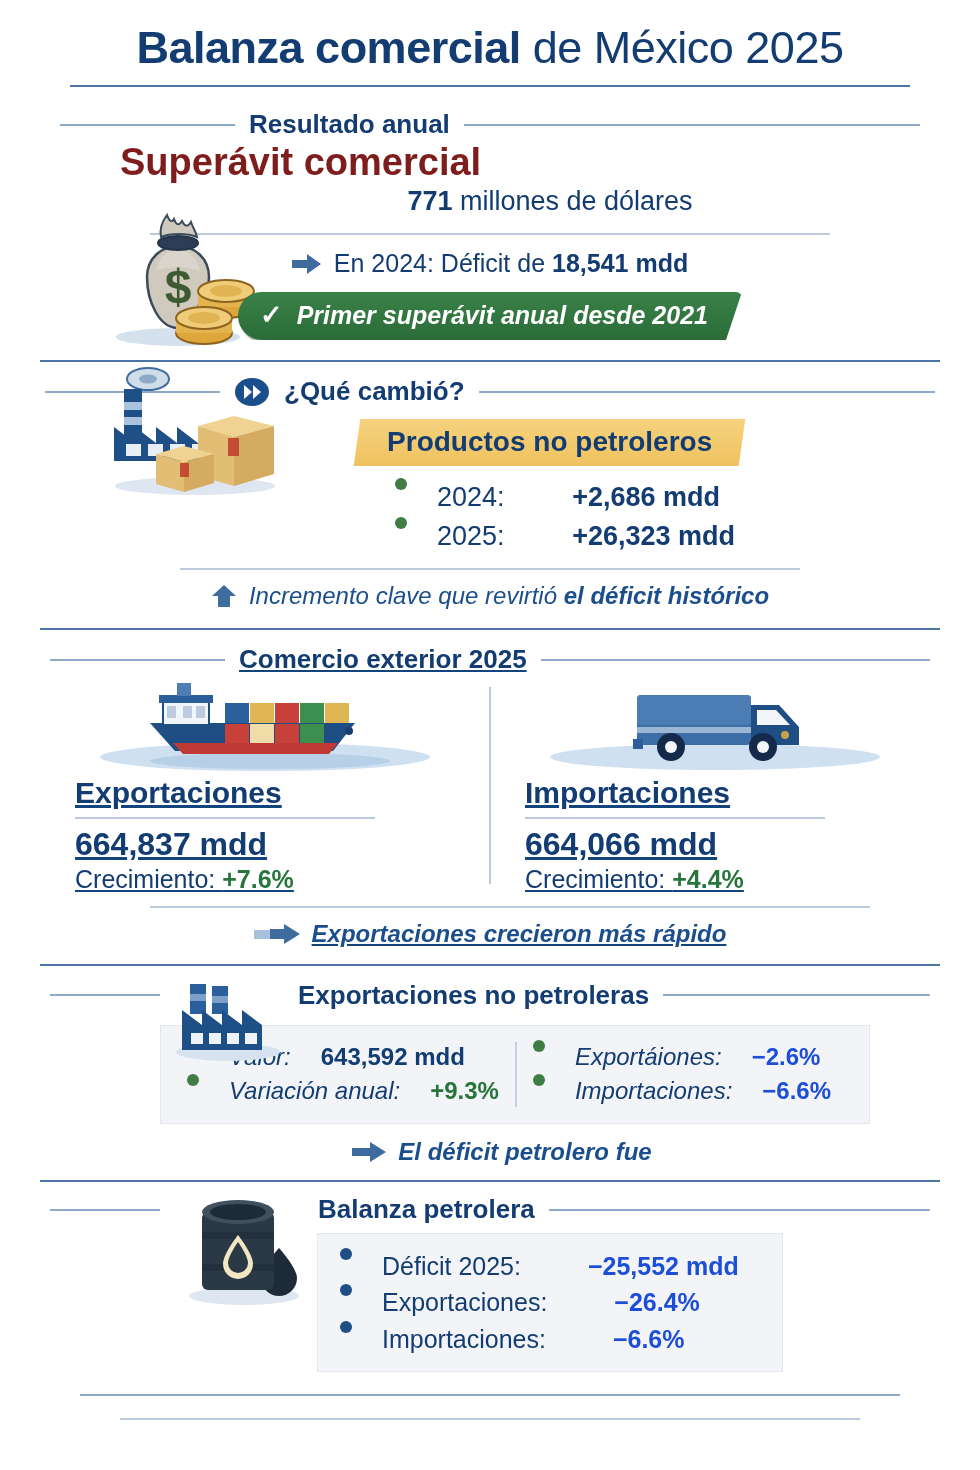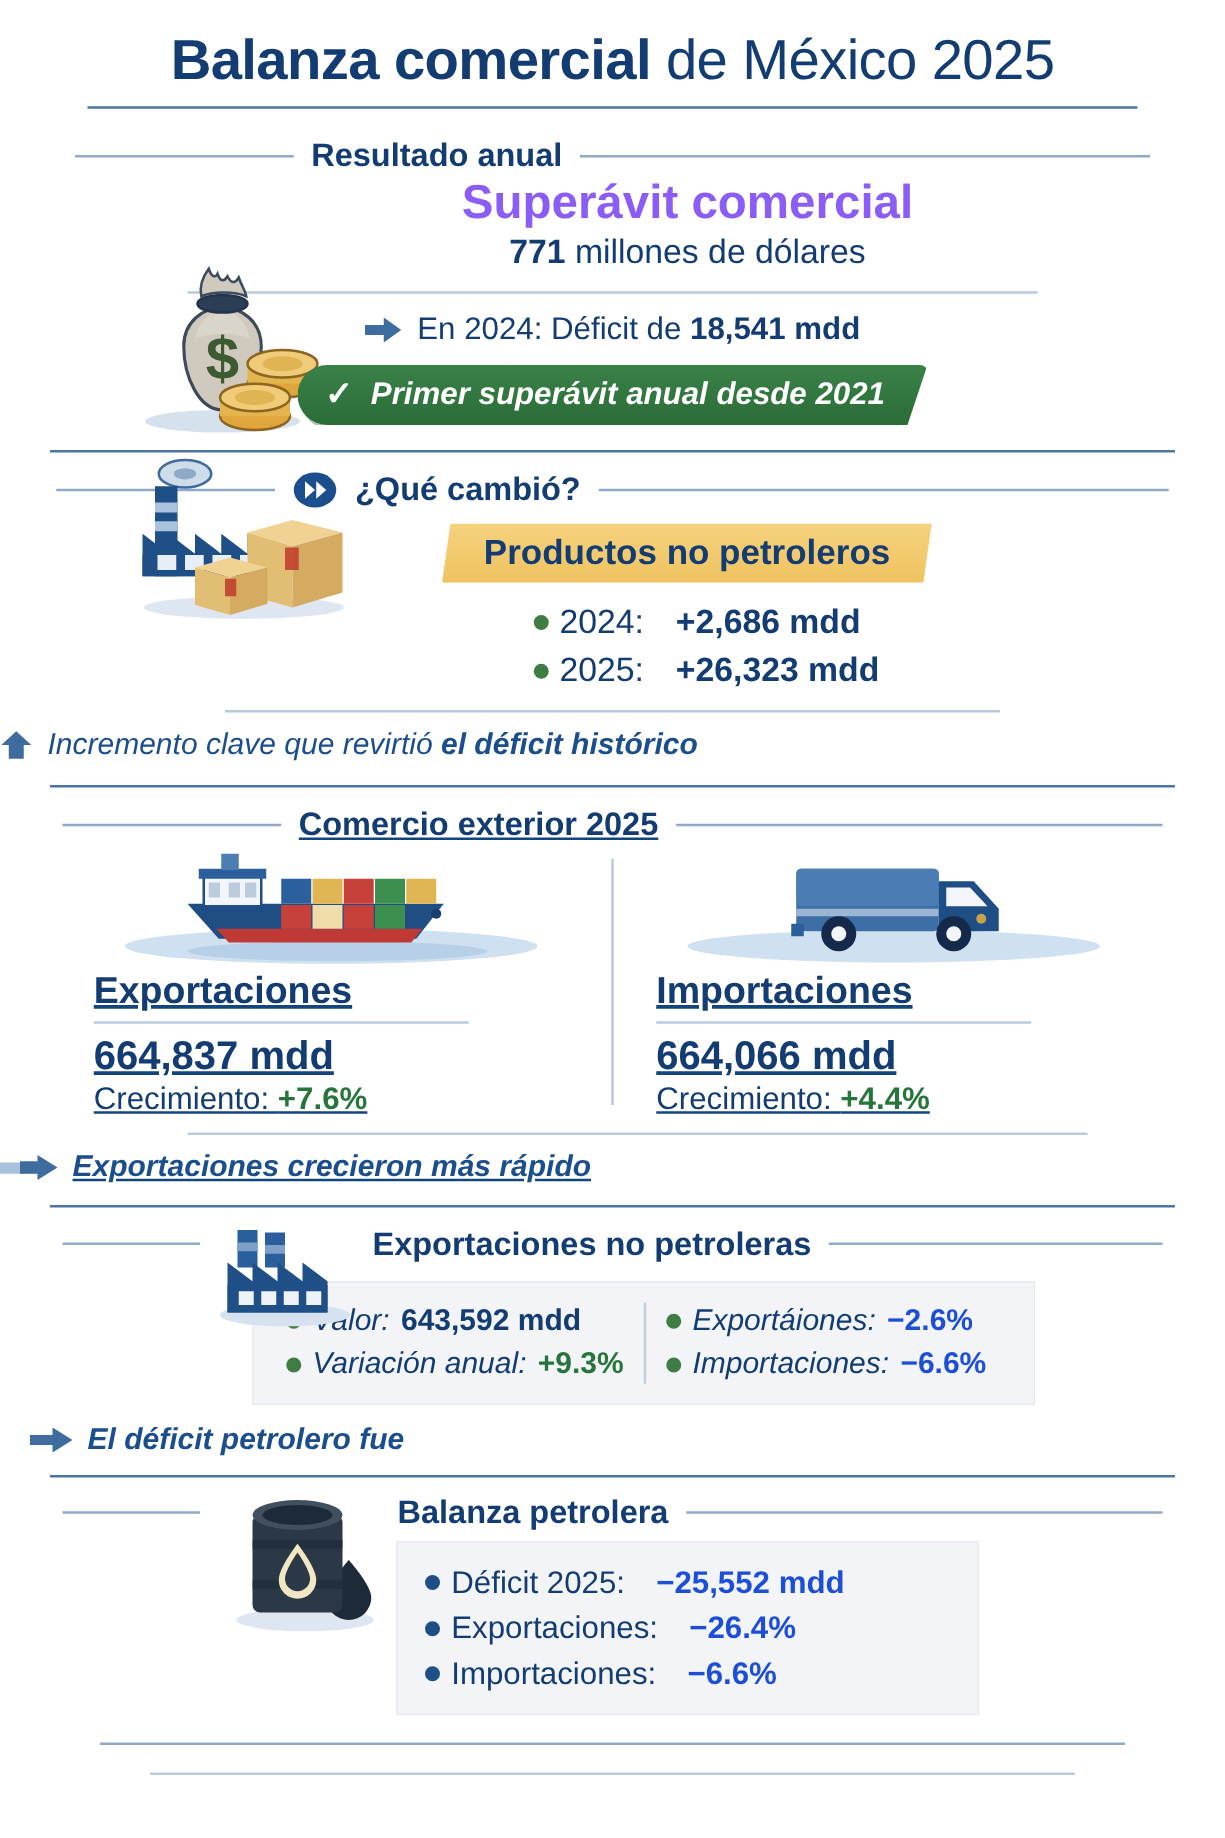--- a/index.html
+++ b/index.html
@@ -31,21 +31,21 @@
   }
   .title .light{font-weight:400;}
 
   
   .sec{position:relative;}
   .sec1{padding-top:6px;}
   .kicker{
     font-size:26px;font-weight:700;color:#123c72;white-space:nowrap;
   }
   .big-green{
-    text-align:center;font-size:38px;font-weight:700;color:#8b5cf6;
+    font-size:38px;font-weight:700;color:#7f1d1d;
     line-height:1.1;margin-top:2px;
   }
   .sub-blue{
     text-align:center;font-size:27px;color:#123c72;line-height:1.15;margin-top:2px;
   }
   .sub-blue b{font-weight:700;}
 
   .row-note{
     display:flex;align-items:center;justify-content:center;gap:12px;
     font-size:25px;color:#123c72;
@@ -70,36 +70,36 @@
     display:inline-block;background:linear-gradient(180deg,#f6d27e 0%,#efc25f 100%);
     color:#123c72;font-size:28px;font-weight:700;
     padding:7px 30px 8px 30px;
     transform:skewX(-8deg);
   }
   .banner-yellow span{display:inline-block;transform:skewX(8deg);}
 
   
   .bullets{list-style:none;margin:0;padding:0;}
   .bullets li{
-    display:flex;align-items:center;gap:9px;
+    display:flex;align-items:flex-start;gap:30px;
     font-size:27px;color:#123c72;line-height:1.45;
   }
   .dot{width:12px;height:12px;border-radius:50%;background:#3f7d45;flex:0 0 auto;}
   .dot.blue{background:#1d4f86;}
   .bullets li b{font-weight:700;}
 
   
   .arrow{
     width:30px;height:20px;flex:0 0 auto;display:block;
   }
   .up-arrow{width:26px;height:24px;flex:0 0 auto;display:block;}
 
   
   .cap-italic{
-    display:flex;align-items:center;gap:12px;
+    display:flex;align-items:center;justify-content:center;gap:12px;
     font-size:24px;font-style:italic;font-weight:700;color:#1b4e8c;
   }
   .cap-italic .reg{font-weight:400;font-style:italic;}
 
   
   .two-col{display:flex;justify-content:center;align-items:stretch;}
   .col{width:420px;text-align:center;position:relative;}
   .divider-v{width:2px;background:#b9cade;margin:6px 14px 10px;}
   .col-title{font-size:30px;font-weight:700;color:#123c72;}
   .col-rule{height:2px;background:#b9cade;width:300px;margin:7px auto 8px;}

